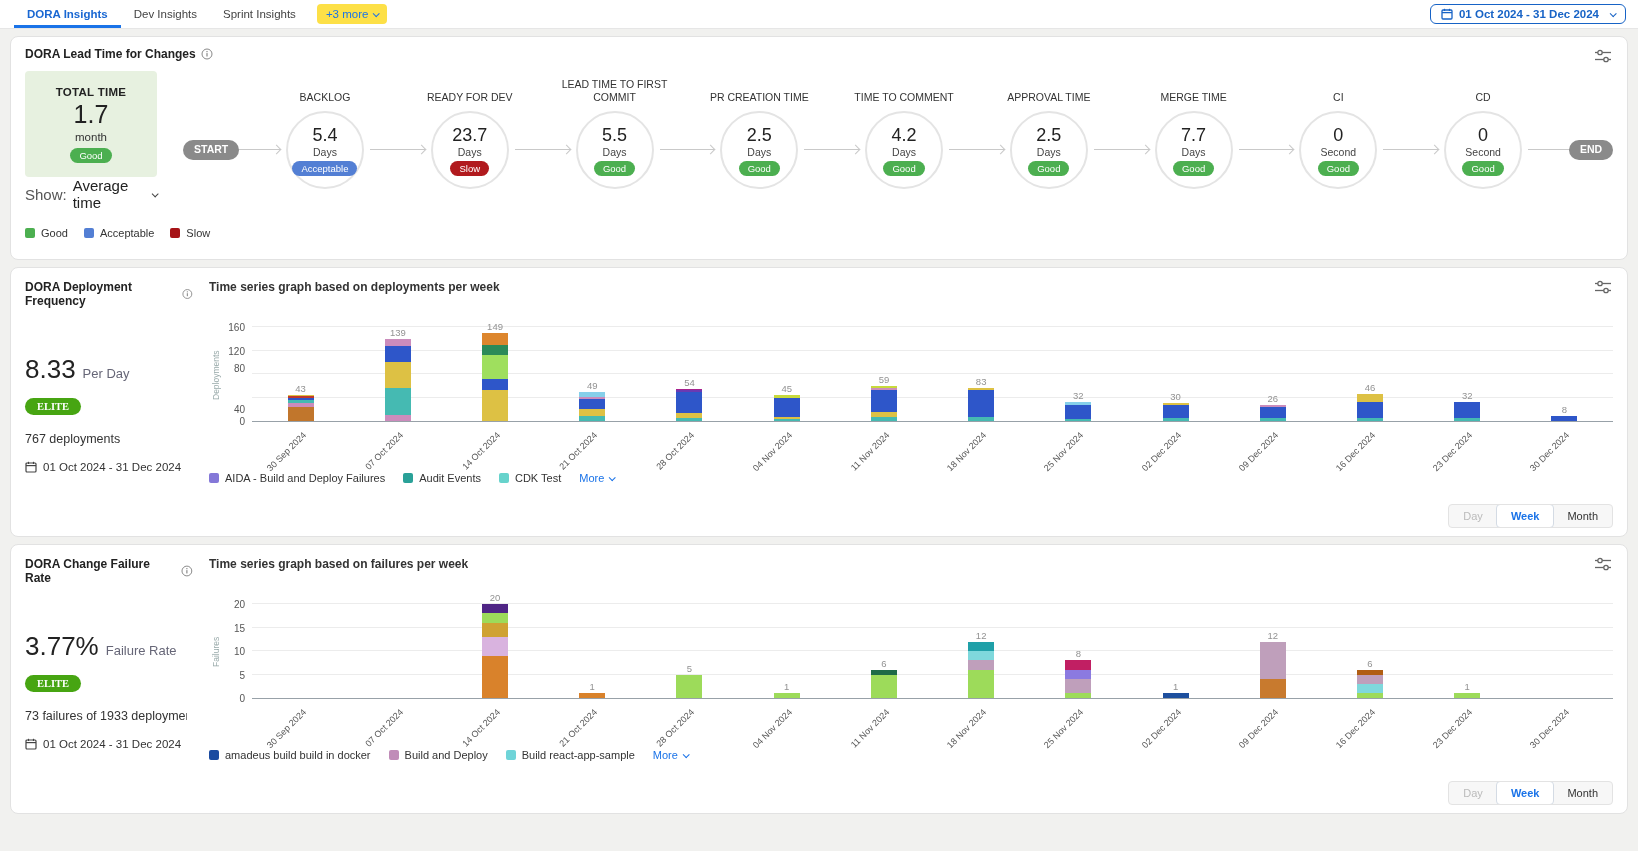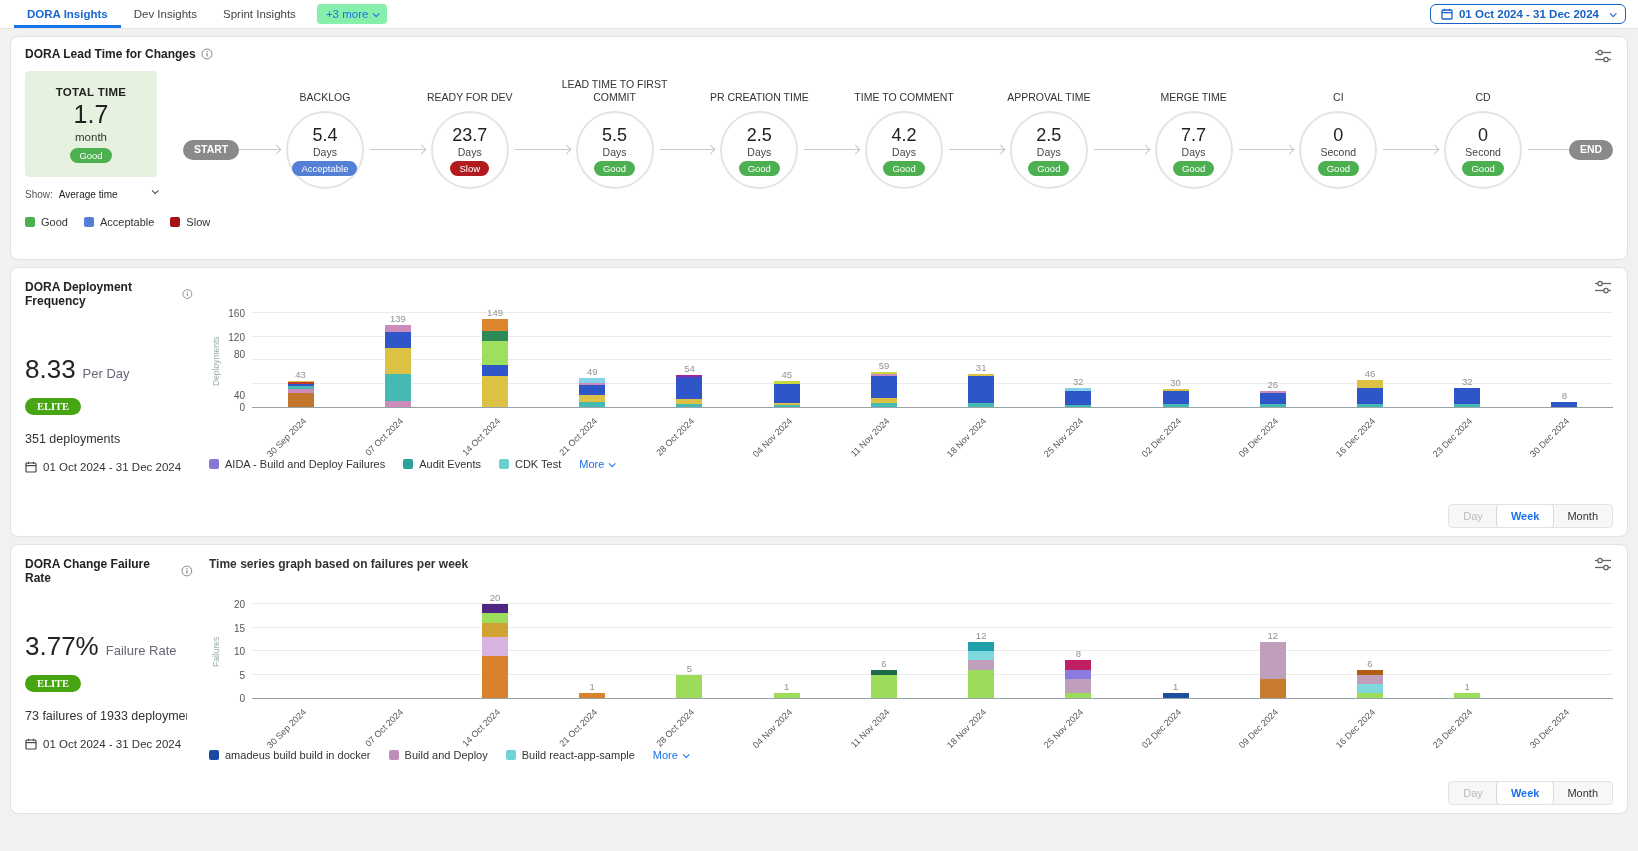--- a/index.html
+++ b/index.html
@@ -3,40 +3,40 @@
 <meta charset="utf-8">
 <style>
   * { box-sizing: border-box; margin: 0; padding: 0; }
   html,body { width:1638px; height:851px; background:#f1f1ef; font-family:"Liberation Sans", sans-serif; color:#222; overflow:hidden; }
 
   
   .topbar { background:#fff; border-bottom:1px solid #e6e6e6; height:29px; display:flex; align-items:center; justify-content:space-between; padding:0 12px 0 14px; }
   .tabs { display:flex; align-items:center; height:100%; }
   .tab { font-size:11.5px; color:#444; padding:8px 13px 6px; cursor:pointer; border-bottom:3px solid transparent; height:100%; display:flex; align-items:center; }
   .tab.active { color:#1967d2; font-weight:bold; border-bottom-color:#1a73e8; }
-  .more-chip { font-size:11.5px; color:#1a73e8; background:#86efac; border-radius:4px; padding:4px 9px; margin-left:8px; display:flex; align-items:center; cursor:pointer; }
+  .more-chip { font-size:11.5px; color:#1a73e8; background:#fde047; border-radius:4px; padding:4px 9px; margin-left:8px; display:flex; align-items:center; cursor:pointer; }
   .chev { display:inline-block; width:5px; height:5px; border-right:1.5px solid currentColor; border-bottom:1.5px solid currentColor; transform:rotate(45deg) translateY(-1px); margin-left:5px; }
   .date-chip { background:#fff; border:1.5px solid #1763c6; color:#1763c6; font-weight:bold; font-size:11.5px; border-radius:6px; padding:3px 10px; display:flex; align-items:center; gap:6px; cursor:pointer; font-family:inherit; }
 
   
   .panel { background:#fff; border:1px solid #e2e2e2; border-radius:8px; margin:7px 10px; position:relative; }
   .panel-title-row { display:flex; align-items:center; gap:5px; }
   .panel-title { font-size:12px; font-weight:bold; color:#222; }
   .tune-btn { position:absolute; top:12px; right:16px; background:none; border:none; cursor:pointer; }
 
   
   #panel-leadtime { padding:10px 14px 8px; height:224px; }
   .lt-body { display:flex; margin-top:10px; }
   .lt-left { width:152px; flex:none; }
   .total-card { width:132px; height:106px; background:#e7f1e0; border-radius:4px; display:flex; flex-direction:column; align-items:center; justify-content:center; gap:2px; }
   .tc-label { font-size:11.5px; font-weight:bold; letter-spacing:.3px; }
   .tc-value { font-size:25px; color:#222; }
   .tc-unit { font-size:11.5px; color:#333; }
   .status-pill { color:#fff; font-size:9.5px; border-radius:9px; padding:2px 9px; margin-top:3px; display:inline-block; }
-  .show-row { display:flex; align-items:flex-start; width:132px; margin-top:12px; font-size:10px; color:#555; cursor:pointer; }
+  .show-row { display:flex; align-items:center; width:132px; font-size:15px; color:#555; cursor:pointer; }
   .show-val { color:#222; margin-left:6px; }
   .show-row .chev { margin-left:auto; color:#444; }
 
   .flow { display:flex; flex:1; margin-left:6px; }
   .flow-endpoint { background:#8a8a8a; color:#fff; font-size:10.5px; font-weight:bold; border-radius:10px; padding:3px 11px; height:20px; margin-top:69px; flex:none; z-index:1; }
   .stage { width:118px; flex:none; z-index:1; }
   .stage-label { height:34px; display:flex; align-items:flex-end; justify-content:center; text-align:center; font-size:10.5px; color:#333; line-height:1.3; margin-bottom:6px; }
   .stage-circle { width:78px; height:78px; border:2px solid #e4e4e4; background:#fff; border-radius:50%; margin:0 auto; display:flex; flex-direction:column; align-items:center; justify-content:center; }
   .stage-value { font-size:18px; color:#222; }
   .stage-unit { font-size:10.5px; color:#444; }
@@ -259,32 +259,33 @@
             <circle cx="6" cy="6" r="5" fill="none" stroke="#888" stroke-width="1"></circle>
             <rect x="5.4" y="5.1" width="1.2" height="3.4" fill="#888"></rect>
             <rect x="5.4" y="3" width="1.2" height="1.2" fill="#888"></rect>
           </svg>
       </div>
       <div class="big-row">
         <span class="big">8.33</span>
         <span class="big-unit">Per Day</span>
       </div>
       <span class="elite">ELITE</span>
-      <div class="count">351 deployments</div>
+      <div class="count">767 deployments</div>
       <div class="drange">
         <svg width="12" height="12" viewBox="0 0 12 12" color="#444">
             <rect x="1" y="2" width="10" height="9" rx="1" fill="none" stroke="currentColor" stroke-width="1.2"></rect>
             <line x1="1" y1="4.6" x2="11" y2="4.6" stroke="currentColor" stroke-width="1.2"></line>
             <line x1="3.5" y1="0.8" x2="3.5" y2="3" stroke="currentColor" stroke-width="1.2"></line>
             <line x1="8.5" y1="0.8" x2="8.5" y2="3" stroke="currentColor" stroke-width="1.2"></line>
           </svg>
         <span>01 Oct 2024 - 31 Dec 2024</span>
       </div>
     </div>
     <div class="cp-right">
+      <div class="chart-title">Time series graph based on deployments per week</div>
       <div class="chart" id="chart0">
           <div class="ylab">Deployments</div>
           <div class="yaxis">
             <span class="ytick" style="bottom: -5px;">0</span>
             <span class="ytick" style="bottom: 7px;">40</span>
             <span class="ytick" style="bottom: 48px;">80</span>
             <span class="ytick" style="bottom: 65.5px;">120</span>
             <span class="ytick" style="bottom: 89px;">160</span>
           </div>
           <div class="plot">
@@ -377,21 +378,21 @@
                 <div class="seg" style="height: 1.7625px; background: rgb(203, 140, 188);"></div>
                 <div class="seg" style="height: 22.325px; background: rgb(46, 86, 201);"></div>
                 <div class="seg" style="height: 5.2875px; background: rgb(221, 193, 68);"></div>
                 <div class="seg" style="height: 3.525px; background: rgb(69, 186, 178);"></div>
               </div>
               <div class="xlab">
                 <span>11 Nov 2024</span>
               </div>
             </div>
             <div class="bcol">
-              <div class="vlab">31</div>
+              <div class="vlab">83</div>
               <div class="stack">
                 <div class="seg" style="height: 1.5px; background: rgb(221, 193, 68);"></div>
                 <div class="seg" style="height: 27.6125px; background: rgb(46, 86, 201);"></div>
                 <div class="seg" style="height: 3.525px; background: rgb(69, 186, 178);"></div>
               </div>
               <div class="xlab">
                 <span>18 Nov 2024</span>
               </div>
             </div>
             <div class="bcol">

